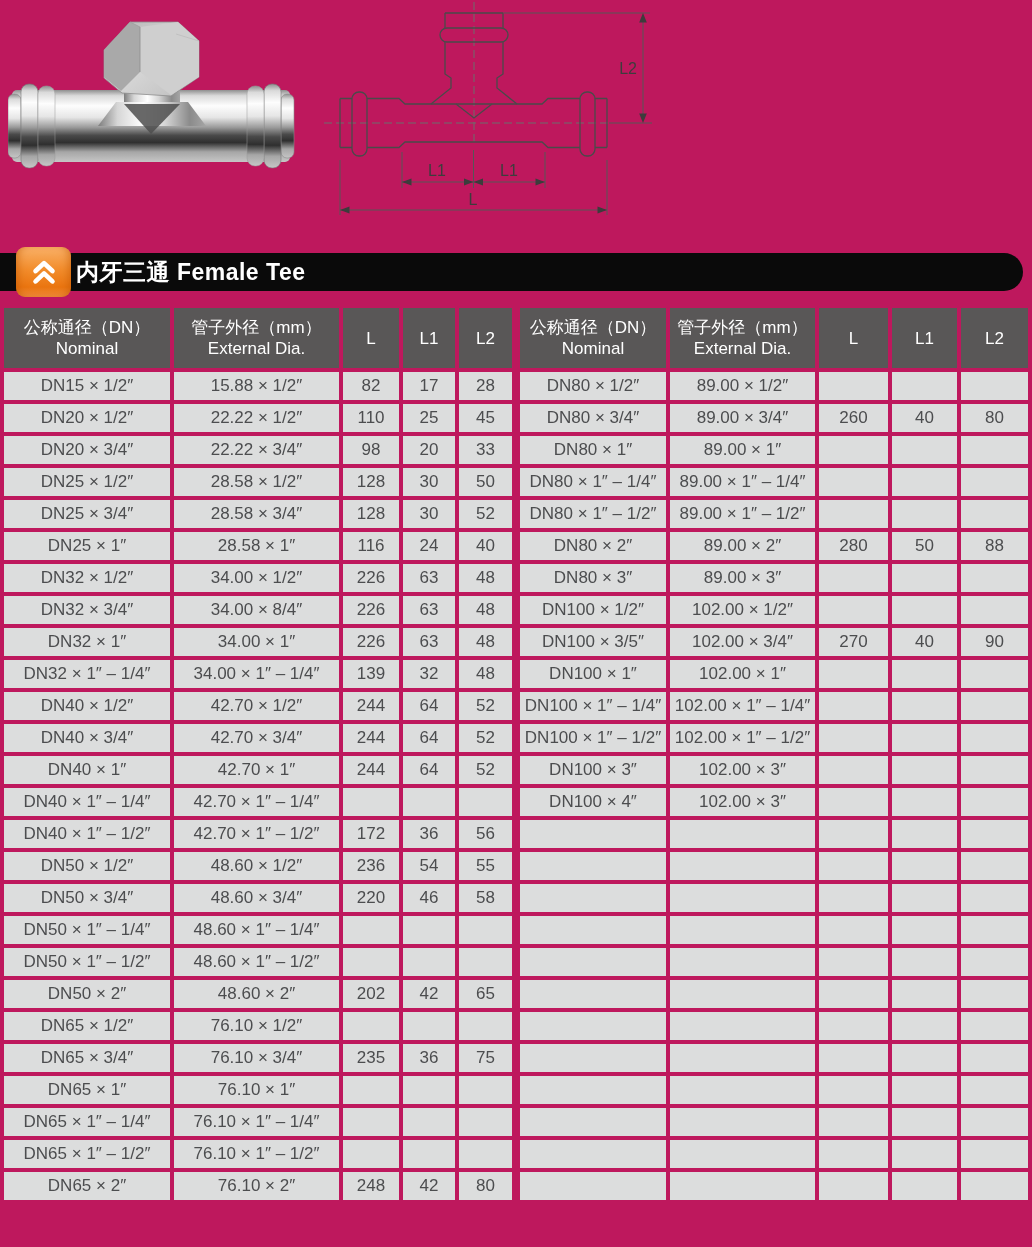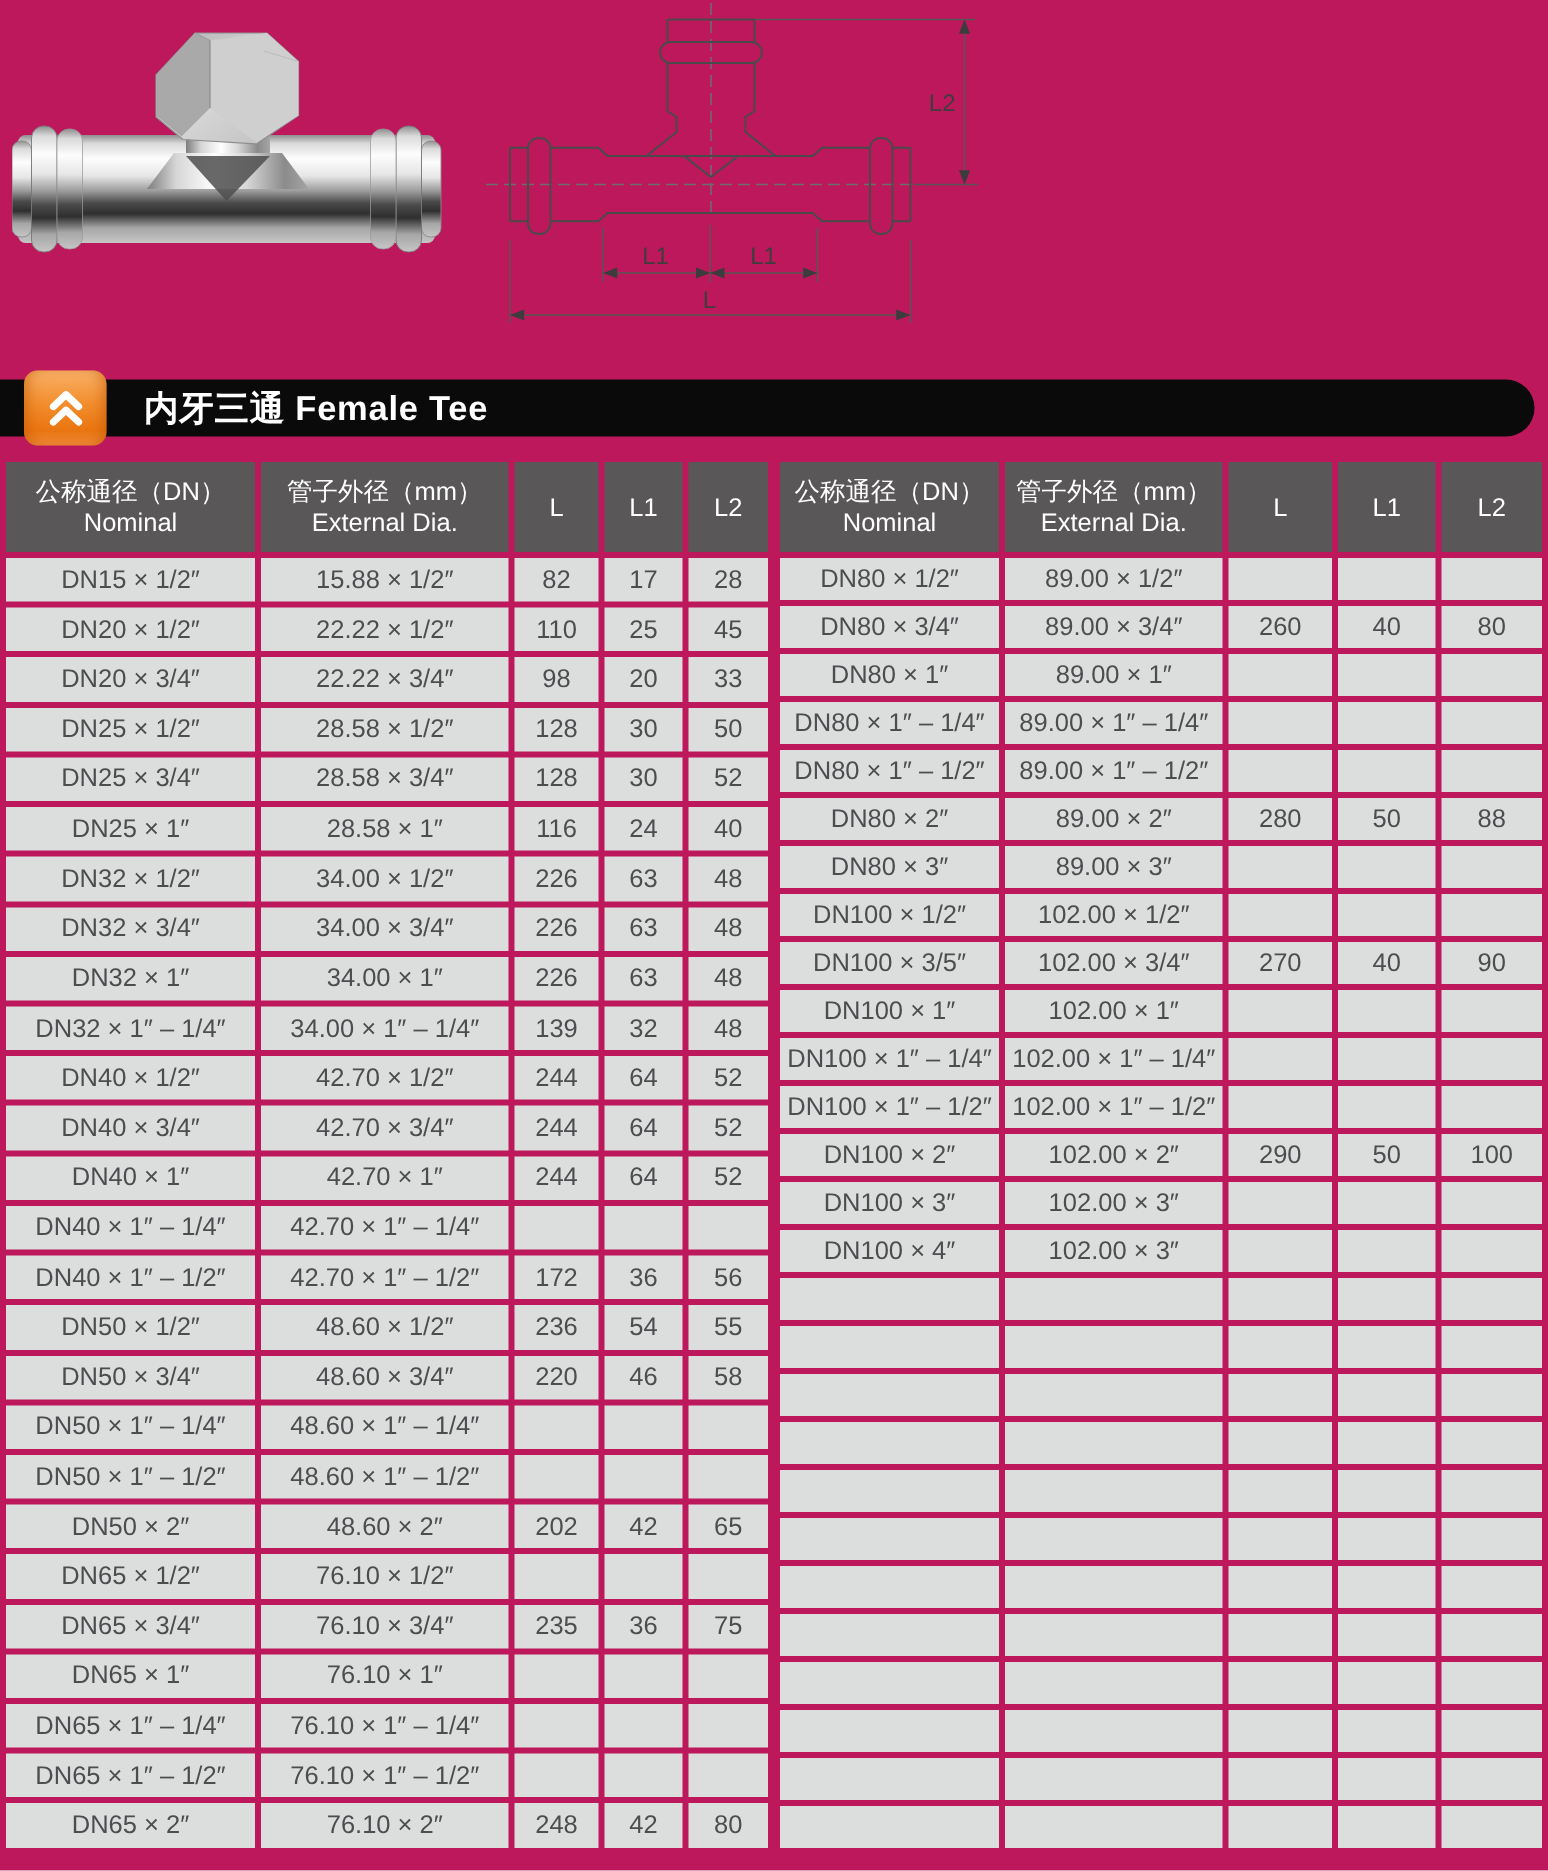--- a/index.html
+++ b/index.html
@@ -14,21 +14,21 @@
   .dim-line{stroke:#565656;stroke-width:1;fill:none;}
   .dash-line{stroke:#6d6d6d;stroke-width:1;fill:none;stroke-dasharray:8 4;}
   .dim-arrow{fill:#3c3c3c;stroke:none;}
   .dim-text{font-family:"Liberation Sans","DejaVu Sans",sans-serif;font-size:16px;fill:#3d3d3d;}
   
   .title-bar{
     position:absolute;left:0;top:253px;width:1023px;height:38px;background:#0a0a0a;
     border-radius:0 19px 19px 0;
   }
   .title-text{
-    position:absolute;left:96px;top:253px;height:38px;display:flex;align-items:center;
+    position:absolute;left:76px;top:253px;height:38px;display:flex;align-items:center;
     color:#ffffff;font-size:23px;font-weight:bold;letter-spacing:.5px;white-space:nowrap;
   }
   .badge{
     position:absolute;left:16px;top:247px;width:55px;height:50px;border-radius:9px;
     background:linear-gradient(180deg,#f9b168 0%,#f28d2c 45%,#ea7510 80%,#ef8b3a 100%);
     box-shadow:inset 7px 0 9px -5px rgba(190,85,0,.6), inset -7px 0 9px -5px rgba(190,85,0,.6);
     display:flex;align-items:center;justify-content:center;
   }
   
   .tables{position:absolute;left:0;top:304px;width:1032px;display:flex;}
@@ -224,21 +224,21 @@
           </tr>
           <tr>
             <td>DN32 × 1/2″</td>
             <td>34.00 × 1/2″</td>
             <td>226</td>
             <td>63</td>
             <td>48</td>
           </tr>
           <tr>
             <td>DN32 × 3/4″</td>
-            <td>34.00 × 3/4″</td>
+            <td>34.00 × 8/4″</td>
             <td>226</td>
             <td>63</td>
             <td>48</td>
           </tr>
           <tr>
             <td>DN32 × 1″</td>
             <td>34.00 × 1″</td>
             <td>226</td>
             <td>63</td>
             <td>48</td>
@@ -467,27 +467,20 @@
             <td></td>
           </tr>
           <tr>
             <td>DN100 × 1″ – 1/2″</td>
             <td>102.00 × 1″ – 1/2″</td>
             <td></td>
             <td></td>
             <td></td>
           </tr>
           <tr>
-            <td>DN100 × 2″</td>
-            <td>102.00 × 2″</td>
-            <td>290</td>
-            <td>50</td>
-            <td>100</td>
-          </tr>
-          <tr>
             <td>DN100 × 3″</td>
             <td>102.00 × 3″</td>
             <td></td>
             <td></td>
             <td></td>
           </tr>
           <tr>
             <td>DN100 × 4″</td>
             <td>102.00 × 3″</td>
             <td></td>

